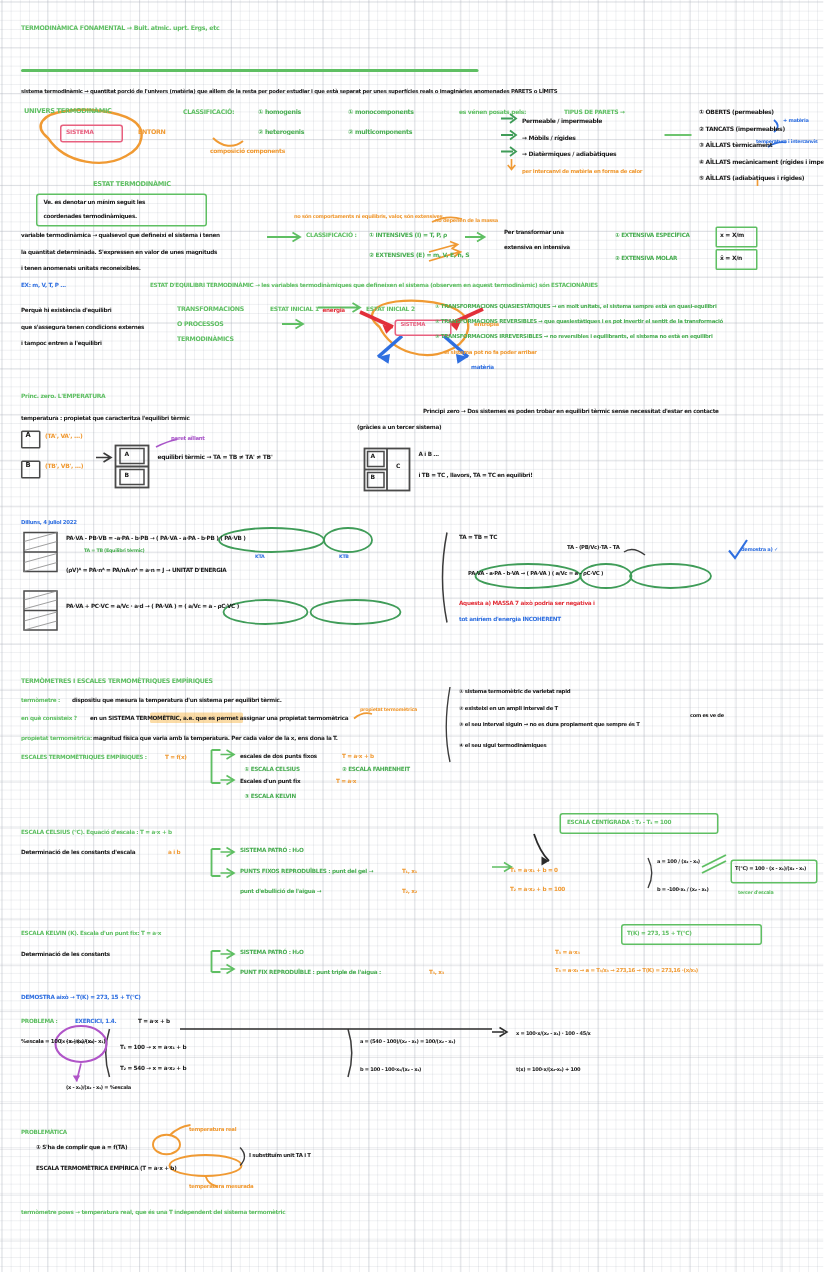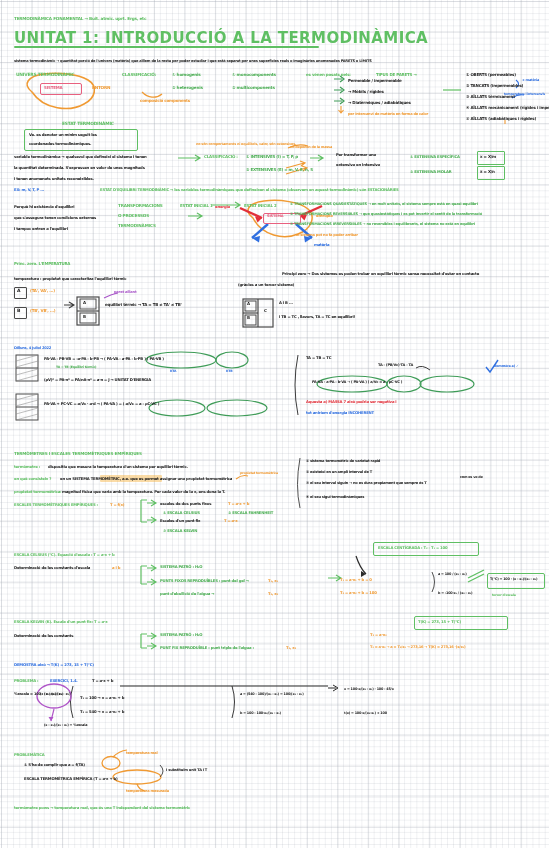--- a/index.html
+++ b/index.html
@@ -163,21 +163,20 @@
   <ellipse cx="111" cy="763" rx="9" ry="6.5" fill="none" stroke="#f09a33" stroke-width="1.3"></ellipse>
   <ellipse cx="137" cy="777" rx="24" ry="7" fill="none" stroke="#f09a33" stroke-width="1.3"></ellipse>
   <path d="M113 757 q6 -6 14 -7" stroke="#f09a33" stroke-width="1.2" fill="none"></path>
   <path d="M137 784 q2 6 8 7" stroke="#f09a33" stroke-width="1.2" fill="none"></path>
   <path d="M160 765 q6 6 0 12" stroke="#3b3b3b" stroke-width=".9" fill="none"></path>
 </svg>
 
 <div class="lyr">
 
   <div class="t hand blur grn" style="left:14px;top:17px;font-size:4.2px;">TERMODINÀMICA FONAMENTAL → Buit. atmic. uprt. Ergs, etc</div>
-  <div class="title" style="left:14px;top:29px;font-size:15px;">UNITAT 1: INTRODUCCIÓ A LA TERMODINÀMICA</div>
   <div class="uline" style="left:14px;top:46px;width:305px;"></div>
 
   <div class="t hand blur blk" style="left:14px;top:60px;font-size:3.6px;">sistema termodinàmic → quantitat porció de l'univers (matèria) que aïllem de la resta per poder estudiar i que està separat per unes superfícies reals o imaginàries anomenades PARETS o LÍMITS</div>
   <div class="t hand blur grn" style="left:16px;top:73px;font-size:4.4px;">UNIVERS TERMODINÀMIC</div>
   <div class="boxp" style="left:40px;top:83px;width:40px;height:10px;"></div>
   <div class="t hand blur org" style="left:44px;top:86px;font-size:4px;color:#e8607f;">SISTEMA</div>
   <div class="t hand blur org" style="left:92px;top:86px;font-size:4.2px;">ENTORN</div>
 
   <div class="t hand blur grn" style="left:122px;top:73px;font-size:4.2px;">CLASSIFICACIÓ:</div>
   <div class="t hand blur grn2" style="left:172px;top:73px;font-size:4.2px;">① homogenis</div>

